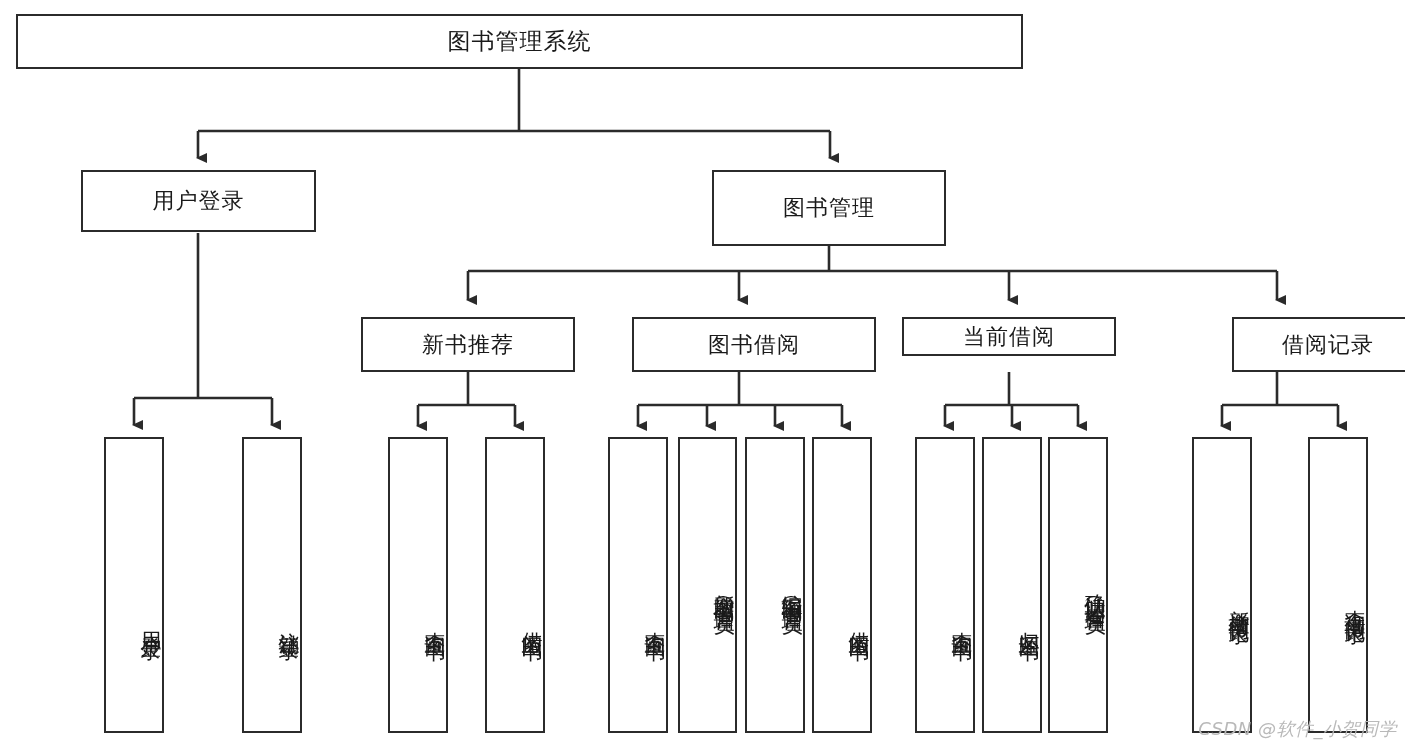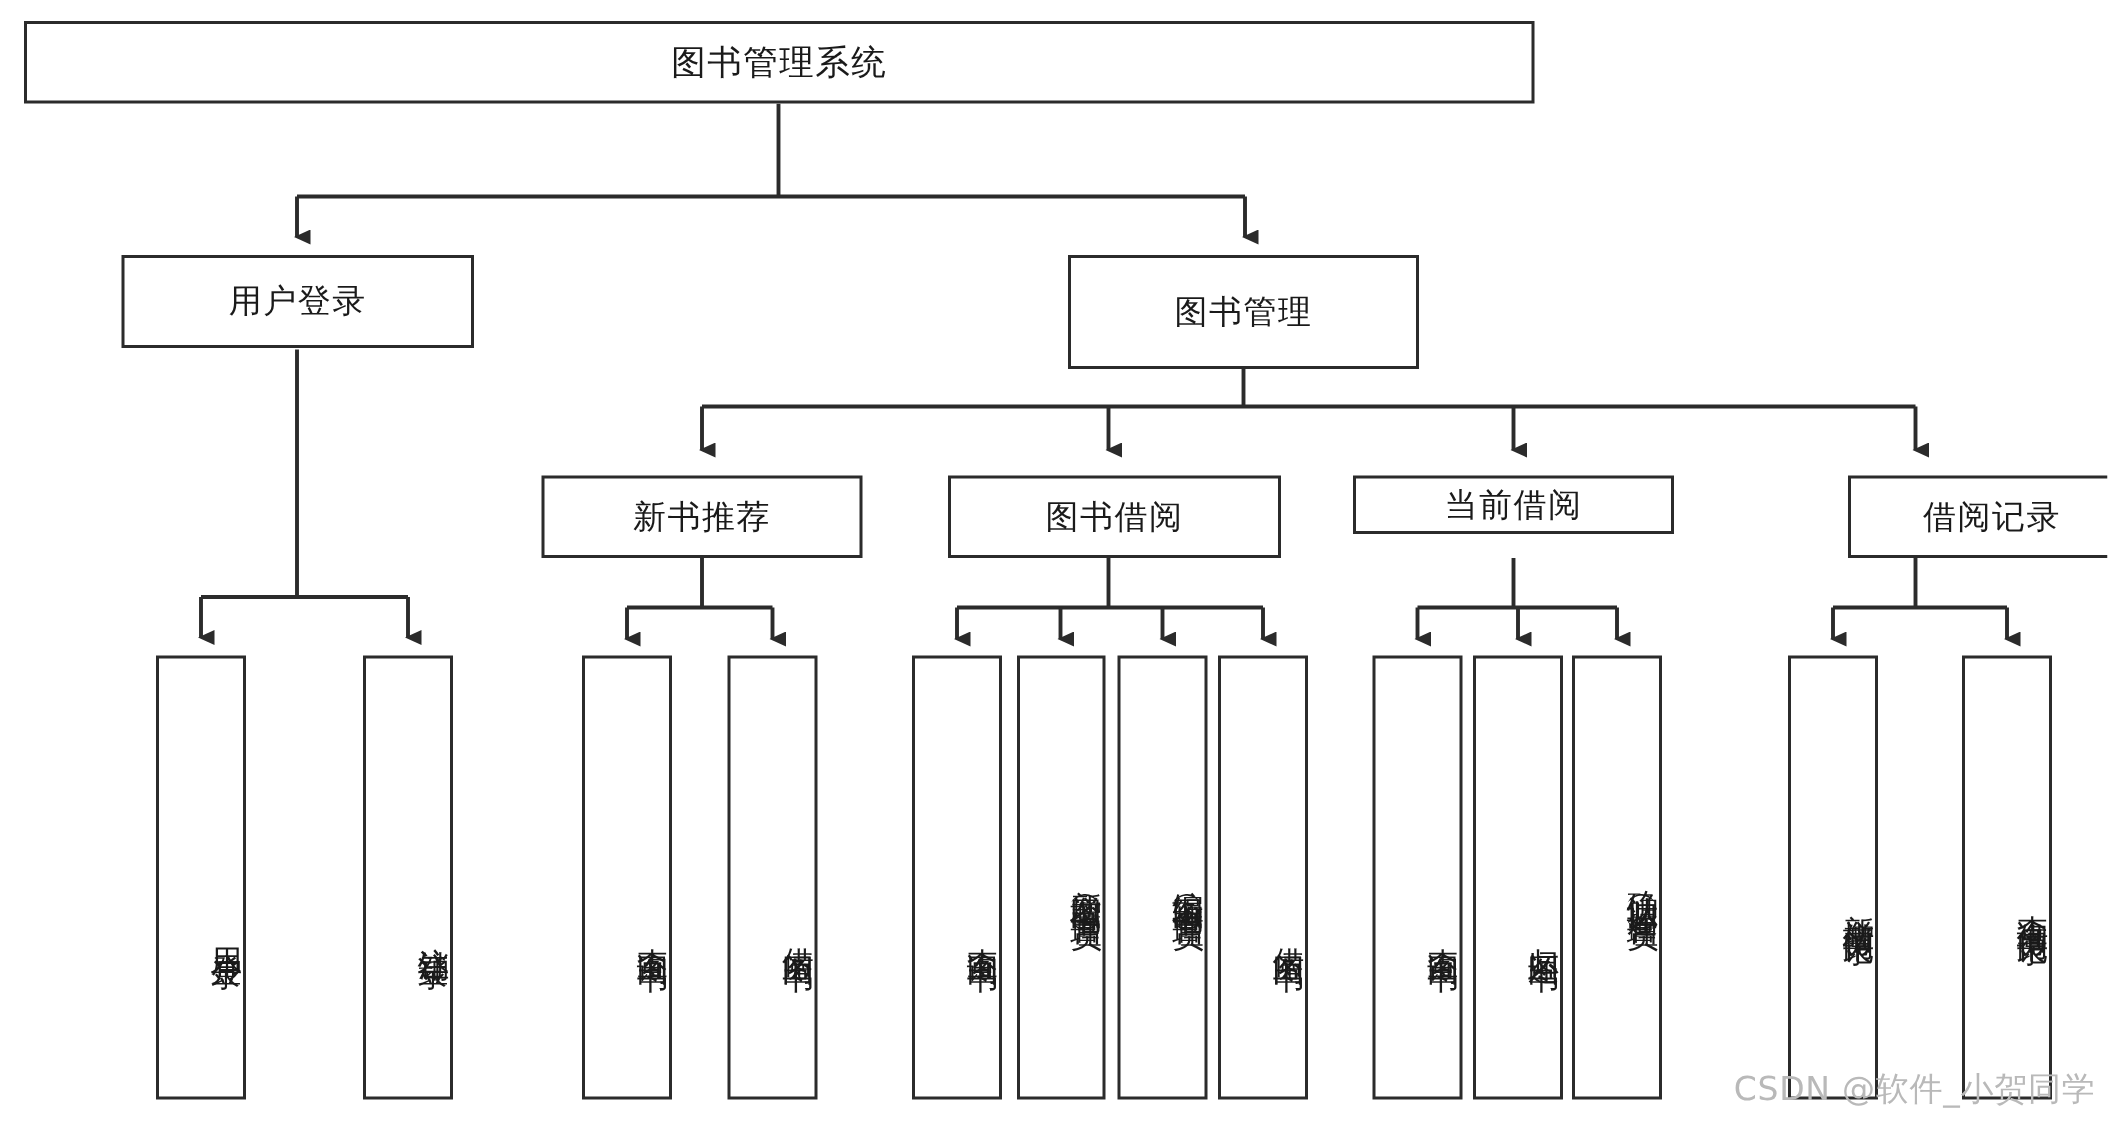--- a/index.html
+++ b/index.html
@@ -52,24 +52,25 @@
     left: 0;
     top: 0;
     width: 1405px;
     height: 747px;
     pointer-events: none;
   }
   #watermark {
     position: absolute;
     right: 8px;
     bottom: 6px;
-    font-size: 22px;
+    font-size: 18px;
     color: #b9b9b9;
     white-space: nowrap;
     letter-spacing: 0.5px;
+    font-style: italic;
   }
 </style>
 </head>
 <body>
 
 <div id="canvas">
 
   <svg id="wires" viewBox="0 0 1405 747">
     <defs>
       <marker id="arrow" markerWidth="12" markerHeight="12" refX="5" refY="9" orient="auto" markerUnits="userSpaceOnUse">
@@ -120,21 +121,21 @@
       <path d="M1338,405 L1338,426" marker-end="url(#arrow)"></path>
     </g>
   </svg>
 
   <div class="node horiz root" style="left:16px; top:14px; width:1007px; height:55px;font-family:Liberation Serif, serif;">图书管理系统</div>
 
   <div class="node horiz" style="left:81px; top:170px; width:235px; height:62px;">用户登录</div>
   <div class="node horiz" style="left:712px; top:170px; width:234px; height:76px;">图书管理</div>
 
   <div class="node horiz" style="left:361px; top:317px; width:214px; height:55px;">新书推荐</div>
-  <div class="node horiz" style="left:632px; top:317px; width:222px; height:55px;">图书借阅</div>
+  <div class="node horiz" style="left:632px; top:317px; width:244px; height:55px;">图书借阅</div>
   <div class="node horiz" style="left:902px; top:317px; width:214px; height:39px;">当前借阅</div>
   <div class="node horiz" style="left:1232px; top:317px; width:192px; height:55px;">借阅记录</div>
 
   <div class="node vert" style="left:104px; top:437px; width:60px; height:296px; padding-top:72px;">用户登录</div>
   <div class="node vert" style="left:242px; top:437px; width:60px; height:296px; padding-top:72px;">注销登录</div>
 
   <div class="node vert" style="left:388px; top:437px; width:60px; height:296px; padding-top:72px;">查询图书</div>
   <div class="node vert" style="left:485px; top:437px; width:60px; height:296px; padding-top:72px;">借阅图书</div>
 
   <div class="node vert" style="left:608px; top:437px; width:60px; height:296px; padding-top:72px;">查询图书</div>

